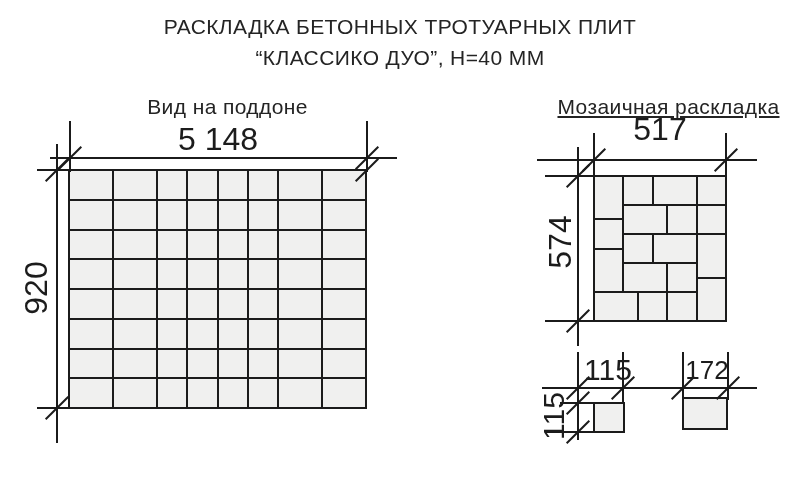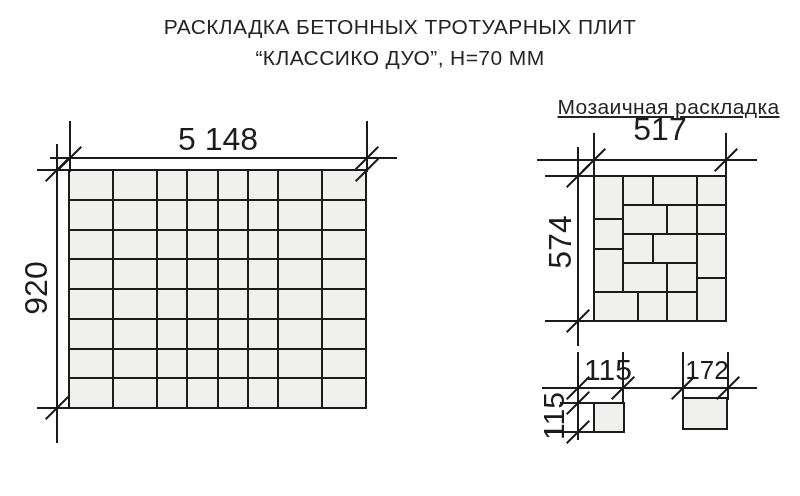--- a/index.html
+++ b/index.html
@@ -23,23 +23,24 @@
   .mtile{position:absolute;background:#f0f0ef;border:1px solid #1b1b1b;box-sizing:border-box;}
   .single-tile{position:absolute;background:#f0f0ef;border:2px solid #1b1b1b;box-sizing:border-box;}
 </style>
 </head>
 <body>
 
 <div class="page">
 
   <div class="title">
     <div>РАСКЛАДКА БЕТОННЫХ ТРОТУАРНЫХ ПЛИТ</div>
-    <div>“КЛАССИКО ДУО”, Н=70 ММ</div>
+    <div>“КЛАССИКО ДУО”, Н=40 ММ</div>
   </div>
 
+  <div class="subheading" style="left:105px;top:95px;width:245px;">Вид на поддоне</div>
 
   <div id="pallet-grid" style="grid-template-columns: 172fr 172fr 115fr 115fr 115fr 115fr 172fr 172fr; grid-template-rows: repeat(8, 1fr);">
       <div class="cell"></div>
       <div class="cell"></div>
       <div class="cell"></div>
       <div class="cell"></div>
       <div class="cell"></div>
       <div class="cell"></div>
       <div class="cell"></div>
       <div class="cell"></div>

